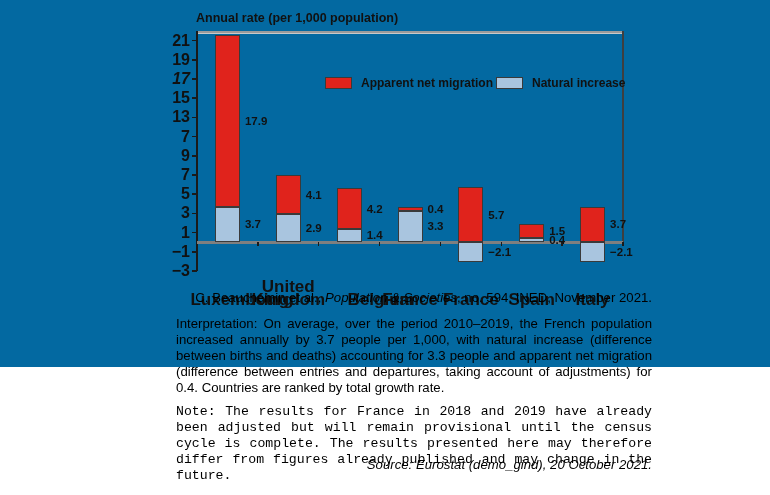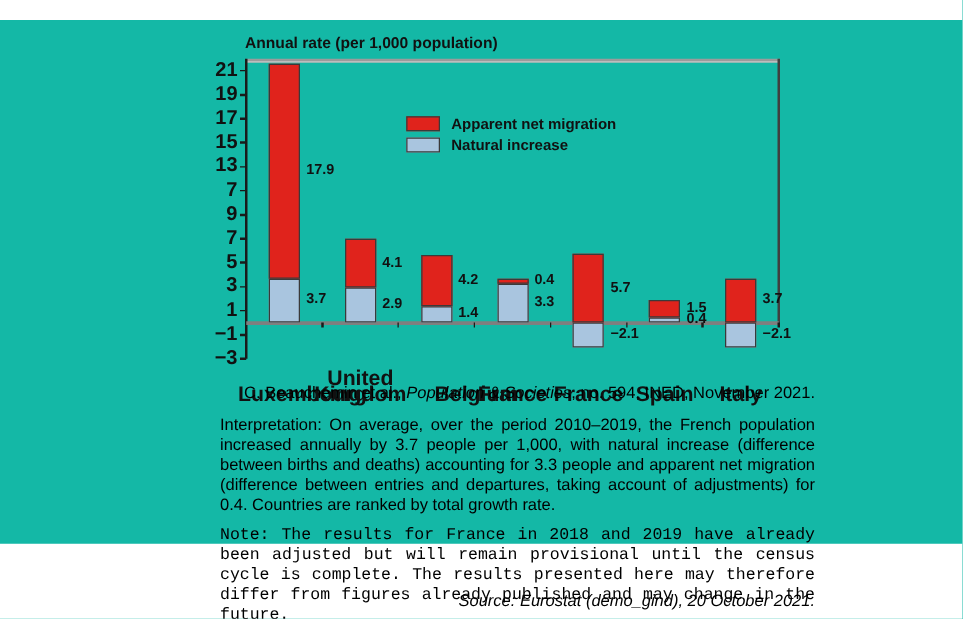--- a/index.html
+++ b/index.html
@@ -1,34 +1,34 @@
 <!DOCTYPE html>
 <html><head>
 <meta charset="utf-8">
 <style>
   html,body{margin:0;padding:0;}
   body{width:770px;height:495px;background:#ffffff;font-family:"Liberation Sans",sans-serif;position:relative;overflow:hidden;color:#000;}
-  .page{position:absolute;left:0;top:16px;width:770px;height:419px;background:#14b8a6;}
+  .page{position:absolute;left:0;top:0;width:770px;height:367px;background:#0369a1;}
 
   
   .chart-title{position:absolute;left:196px;top:11px;font-size:12.5px;font-weight:bold;color:#111;white-space:nowrap;}
   .plot{position:absolute;left:197px;top:31px;width:426px;height:240px;}
   .frame-top{position:absolute;left:0;top:0;width:427px;height:2px;background:#9b9b9b;border-bottom:1px solid #c9c9c9;}
   .frame-right{position:absolute;left:425px;top:0;width:2px;height:212px;background:#3f3f3f;}
   .axis-left{position:absolute;left:-1px;top:0;width:2px;height:240px;background:#1a1a1a;}
   .zero-line{position:absolute;left:0;top:210px;width:426px;height:3px;background:#7f7f7f;}
   .ytick{position:absolute;left:-5px;width:5px;height:1.5px;background:#1a1a1a;}
   .ylab{position:absolute;left:-29px;width:22px;text-align:right;font-size:16px;font-weight:bold;color:#111;transform:translateY(-50%);}
   .xtick{position:absolute;width:1.5px;height:4px;background:#1a1a1a;}
   .seg{position:absolute;box-sizing:border-box;border:1px solid #3a3a3a;}
   .seglab{position:absolute;font-size:11.5px;line-height:11px;font-weight:bold;color:#111;transform:translateY(-50%);white-space:nowrap;}
   .xlab{position:absolute;bottom:-35px;width:74px;text-align:center;font-size:17px;line-height:12.5px;font-weight:bold;color:#111;}
 
   
-  .legend{position:absolute;left:128px;top:45px;display:flex;flex-direction:column;gap:3px;}
+  .legend{position:absolute;left:128px;top:45px;display:flex;flex-direction:row;gap:3px;}
   .legend-row{display:flex;align-items:center;gap:9px;}
   .swatch{width:27px;height:12px;box-sizing:border-box;border:1px solid #3a3a3a;}
   .legend-label{font-size:12px;font-weight:bold;color:#111;white-space:nowrap;}
 
   
   .captions{position:absolute;left:176px;top:0;width:476px;font-size:13.2px;line-height:15.9px;color:#000;}
   .cap{position:absolute;left:0;width:476px;margin:0;text-align:justify;}
   .cap.single{text-align:right;white-space:nowrap;}
   .citation{top:290px;}
   .interp{top:316px;}
@@ -55,21 +55,21 @@
         <div class="legend-row">
           <div class="swatch" style="background: rgb(169, 197, 223);"></div>
           <div class="legend-label">Natural increase</div>
         </div>
       </div>
   <div class="ytick" style="top: 8.85px;"></div>
       <div class="ylab" style="top: 9.6px;">21</div>
       <div class="ytick" style="top: 28.05px;"></div>
       <div class="ylab" style="top: 28.8px;">19</div>
       <div class="ytick" style="top: 47.25px;"></div>
-      <div class="ylab" style="top: 48px;">17</div>
+      <div class="ylab" style="top: 48px; font-style: italic;">17</div>
       <div class="ytick" style="top: 66.45px;"></div>
       <div class="ylab" style="top: 67.2px;">15</div>
       <div class="ytick" style="top: 85.65px;"></div>
       <div class="ylab" style="top: 86.4px;">13</div>
       <div class="ytick" style="top: 104.85px;"></div>
       <div class="ylab" style="top: 105.6px;">7</div>
       <div class="ytick" style="top: 124.05px;"></div>
       <div class="ylab" style="top: 124.8px;">9</div>
       <div class="ytick" style="top: 143.25px;"></div>
       <div class="ylab" style="top: 144px;">7</div>

